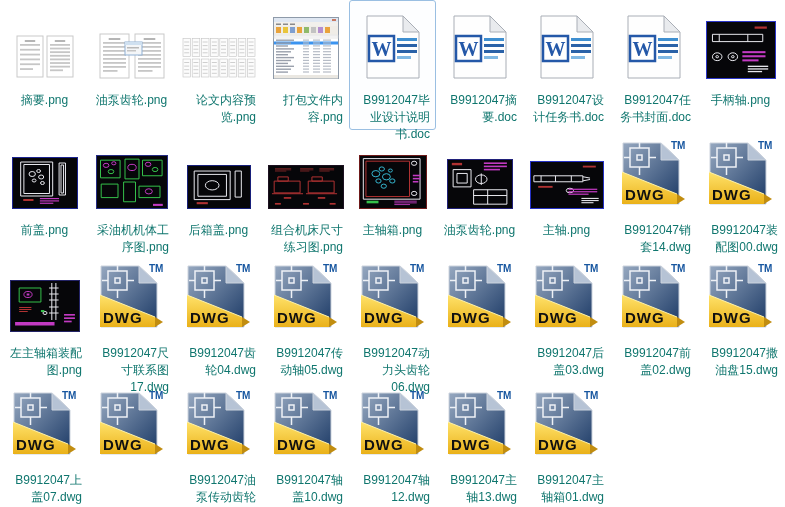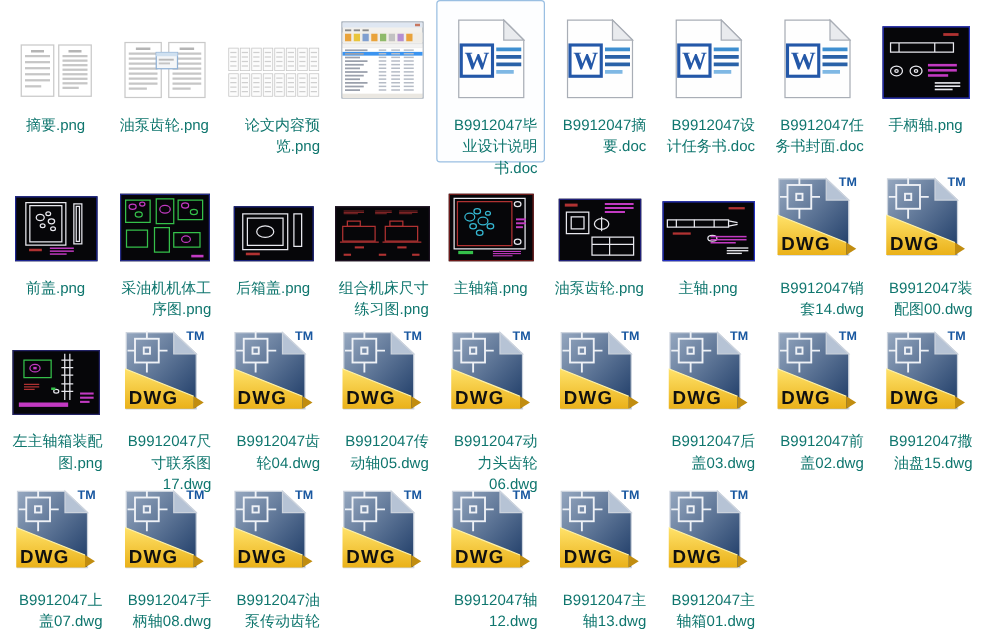--- a/index.html
+++ b/index.html
@@ -255,20 +255,21 @@
           <rect x="30" y="51.5" width="6" height="1.2" fill="#b6bcc6"></rect>
           <rect x="40" y="51.5" width="7" height="1.2" fill="#b6bcc6"></rect>
           <rect x="50" y="51.5" width="8" height="1.2" fill="#b6bcc6"></rect>
           <rect x="3" y="54.4" width="12" height="1.4" fill="#9aa0ac"></rect>
           <rect x="30" y="54.4" width="6" height="1.2" fill="#b6bcc6"></rect>
           <rect x="40" y="54.4" width="7" height="1.2" fill="#b6bcc6"></rect>
           <rect x="50" y="54.4" width="8" height="1.2" fill="#b6bcc6"></rect>
           <rect x="1" y="58" width="64" height="3.5" fill="#eae7e1"></rect>
         </svg>
       </div>
+      <div class="label">打包文件内容.png</div>
     </div>
     <div class="cell selected">
       <div class="icon-area">
         <svg width="54" height="64" viewBox="0 0 54 64">
     <path d="M1,1 H37 L53,17 V63 H1 Z" fill="#fefefe" stroke="#a9aeb6"></path>
     <path d="M37,1 V17 H53 Z" fill="#e9ebee" stroke="#a9aeb6"></path>
     <rect x="3" y="21" width="25" height="25" fill="#ffffff" stroke="#2458a8" stroke-width="2.5"></rect>
     <text x="15.5" y="40.5" font-family="Liberation Serif,serif" font-weight="bold" font-size="20" fill="#2458a8" text-anchor="middle">W</text>
     <rect x="31" y="23" width="20" height="3" fill="#3f8fd0"></rect>
     <rect x="31" y="29" width="20" height="3" fill="#2a62a8"></rect>
@@ -733,21 +734,20 @@
       <rect x="9" y="11" width="19" height="19"></rect>
       <path d="M18.5,5 V11 M18.5,30 V38 M3,20.5 H9 M28,20.5 H35"></path>
       <rect x="16" y="18" width="5" height="5"></rect>
     </g>
     <polygon points="1,35 56,57 56,67 1,67" fill="url(#gy)"></polygon>
     <path d="M1,35 L56,57" stroke="#fff2a8" stroke-width="1"></path>
     <polygon points="56,57 64,62 56,67" fill="#c18d10"></polygon>
     <text x="4" y="63" font-size="15" font-weight="bold" letter-spacing="1" fill="#101010">DWG</text>
   </svg>
       </div>
-      <div class="label">B9912047手柄轴08.dwg</div>
     </div>
     <div class="cell">
       <div class="icon-area">
         <svg width="66" height="72" viewBox="0 0 66 72">
     <text x="50" y="12" font-size="10" font-weight="bold" fill="#1857a0">TM</text>
     <path d="M2,6 H40 L58,23 V67 H2 Z" fill="url(#gb)" stroke="#ccd3dd"></path>
     <path d="M40,6 V23 H58 Z" fill="#b6c3d5" stroke="#ccd3dd"></path>
     <g fill="none" stroke="#eef1f6" stroke-width="1.5">
       <rect x="9" y="11" width="19" height="19"></rect>
       <path d="M18.5,5 V11 M18.5,30 V38 M3,20.5 H9 M28,20.5 H35"></path>
@@ -771,20 +771,21 @@
       <rect x="9" y="11" width="19" height="19"></rect>
       <path d="M18.5,5 V11 M18.5,30 V38 M3,20.5 H9 M28,20.5 H35"></path>
       <rect x="16" y="18" width="5" height="5"></rect>
     </g>
     <polygon points="1,35 56,57 56,67 1,67" fill="url(#gy)"></polygon>
     <path d="M1,35 L56,57" stroke="#fff2a8" stroke-width="1"></path>
     <polygon points="56,57 64,62 56,67" fill="#c18d10"></polygon>
     <text x="4" y="63" font-size="15" font-weight="bold" letter-spacing="1" fill="#101010">DWG</text>
   </svg>
       </div>
+      <div class="label">B9912047轴盖10.dwg</div>
     </div>
     <div class="cell">
       <div class="icon-area">
         <svg width="66" height="72" viewBox="0 0 66 72">
     <text x="50" y="12" font-size="10" font-weight="bold" fill="#1857a0">TM</text>
     <path d="M2,6 H40 L58,23 V67 H2 Z" fill="url(#gb)" stroke="#ccd3dd"></path>
     <path d="M40,6 V23 H58 Z" fill="#b6c3d5" stroke="#ccd3dd"></path>
     <g fill="none" stroke="#eef1f6" stroke-width="1.5">
       <rect x="9" y="11" width="19" height="19"></rect>
       <path d="M18.5,5 V11 M18.5,30 V38 M3,20.5 H9 M28,20.5 H35"></path>

